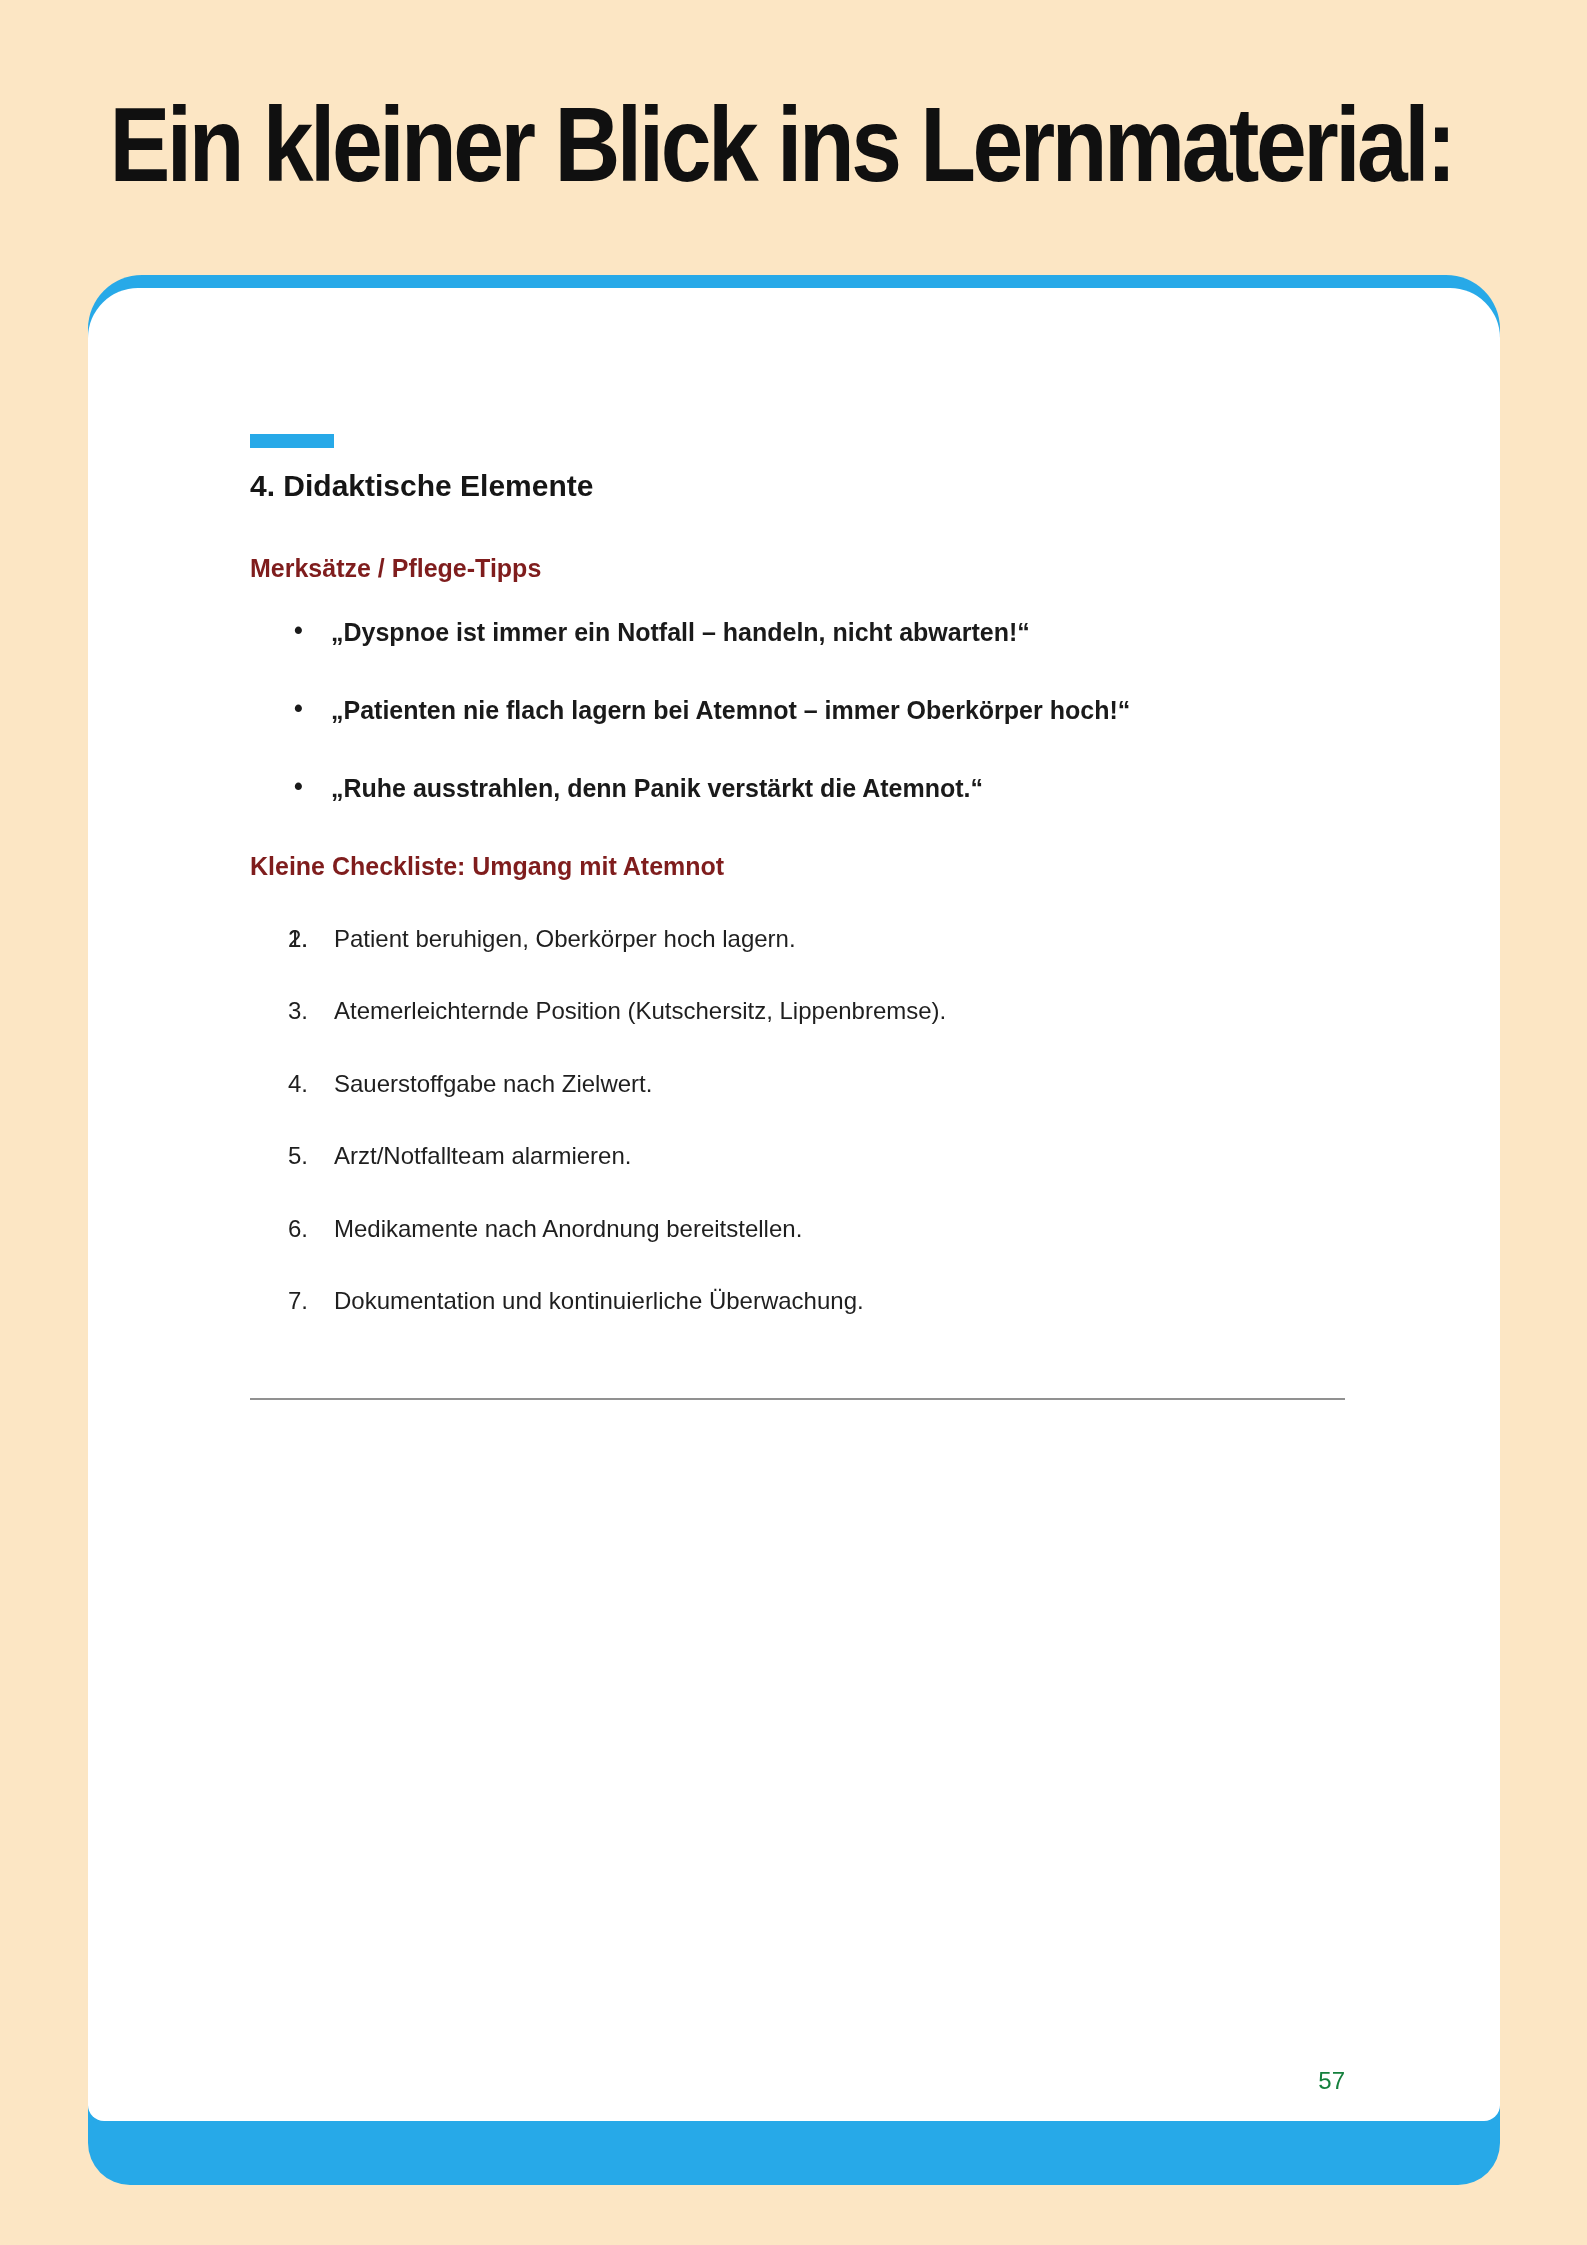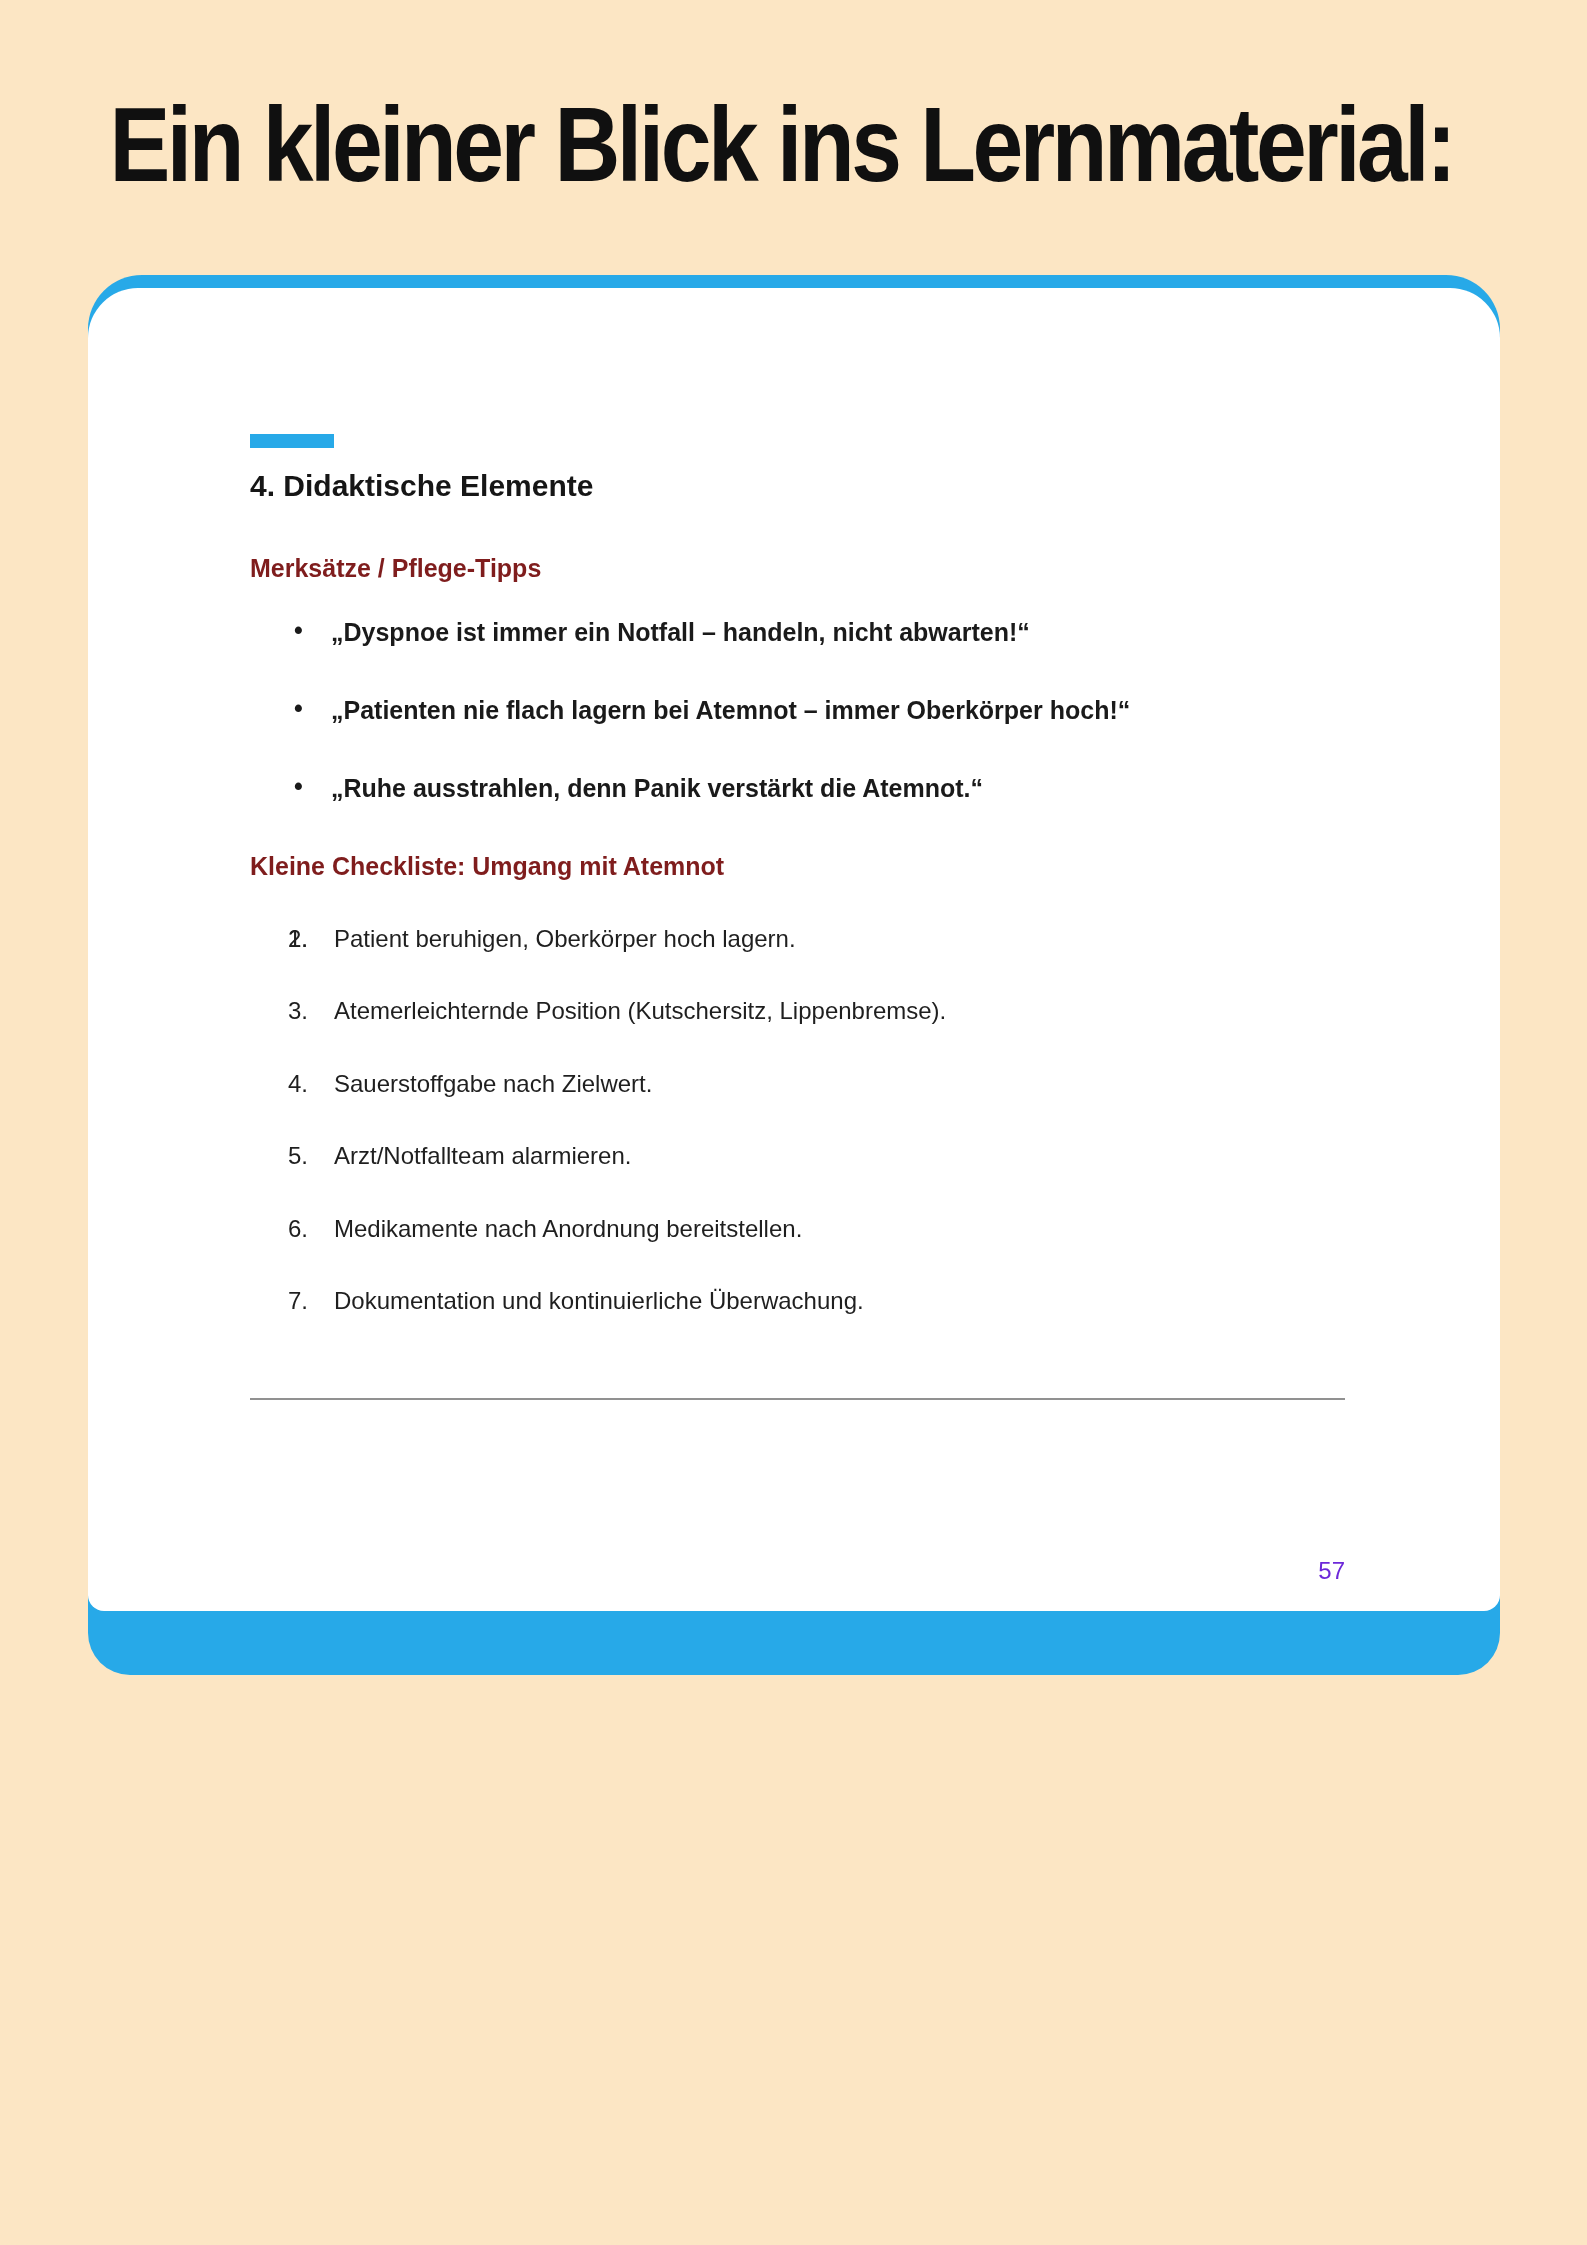--- a/index.html
+++ b/index.html
@@ -23,21 +23,21 @@
     color:#101010;
     transform:scaleX(.86);
     transform-origin:center;
     line-height:1.15;
   }
 
   
   .card{
     position:absolute;
     top:275px;left:88px;
-    width:1412px;height:1400px;
+    width:1412px;height:1910px;
     background:#27a9e8;
     border-radius:54px 54px 42px 42px;
   }
   .paper{
     position:absolute;
     top:13px;left:0;right:0;bottom:64px;
     background:#ffffff;
     border-radius:50px 50px 16px 16px;
     padding:146px 155px 0 162px;
     box-sizing:border-box;
@@ -89,21 +89,21 @@
   .doc-hr{
     margin:84px 0 0 0;
     border:none;
     border-top:2px solid #919191;
     width:100%;
   }
 
   .page-number{
     position:absolute;
     right:155px;bottom:26px;
-    font-size:24px;color:#6d28d9;
+    font-size:24px;color:#15803d;
   }
 </style>
 </head>
 <body>
 
 <div class="headline">
   <span>Ein kleiner Blick ins Lernmaterial:</span>
 </div>
 
 <div class="card">

